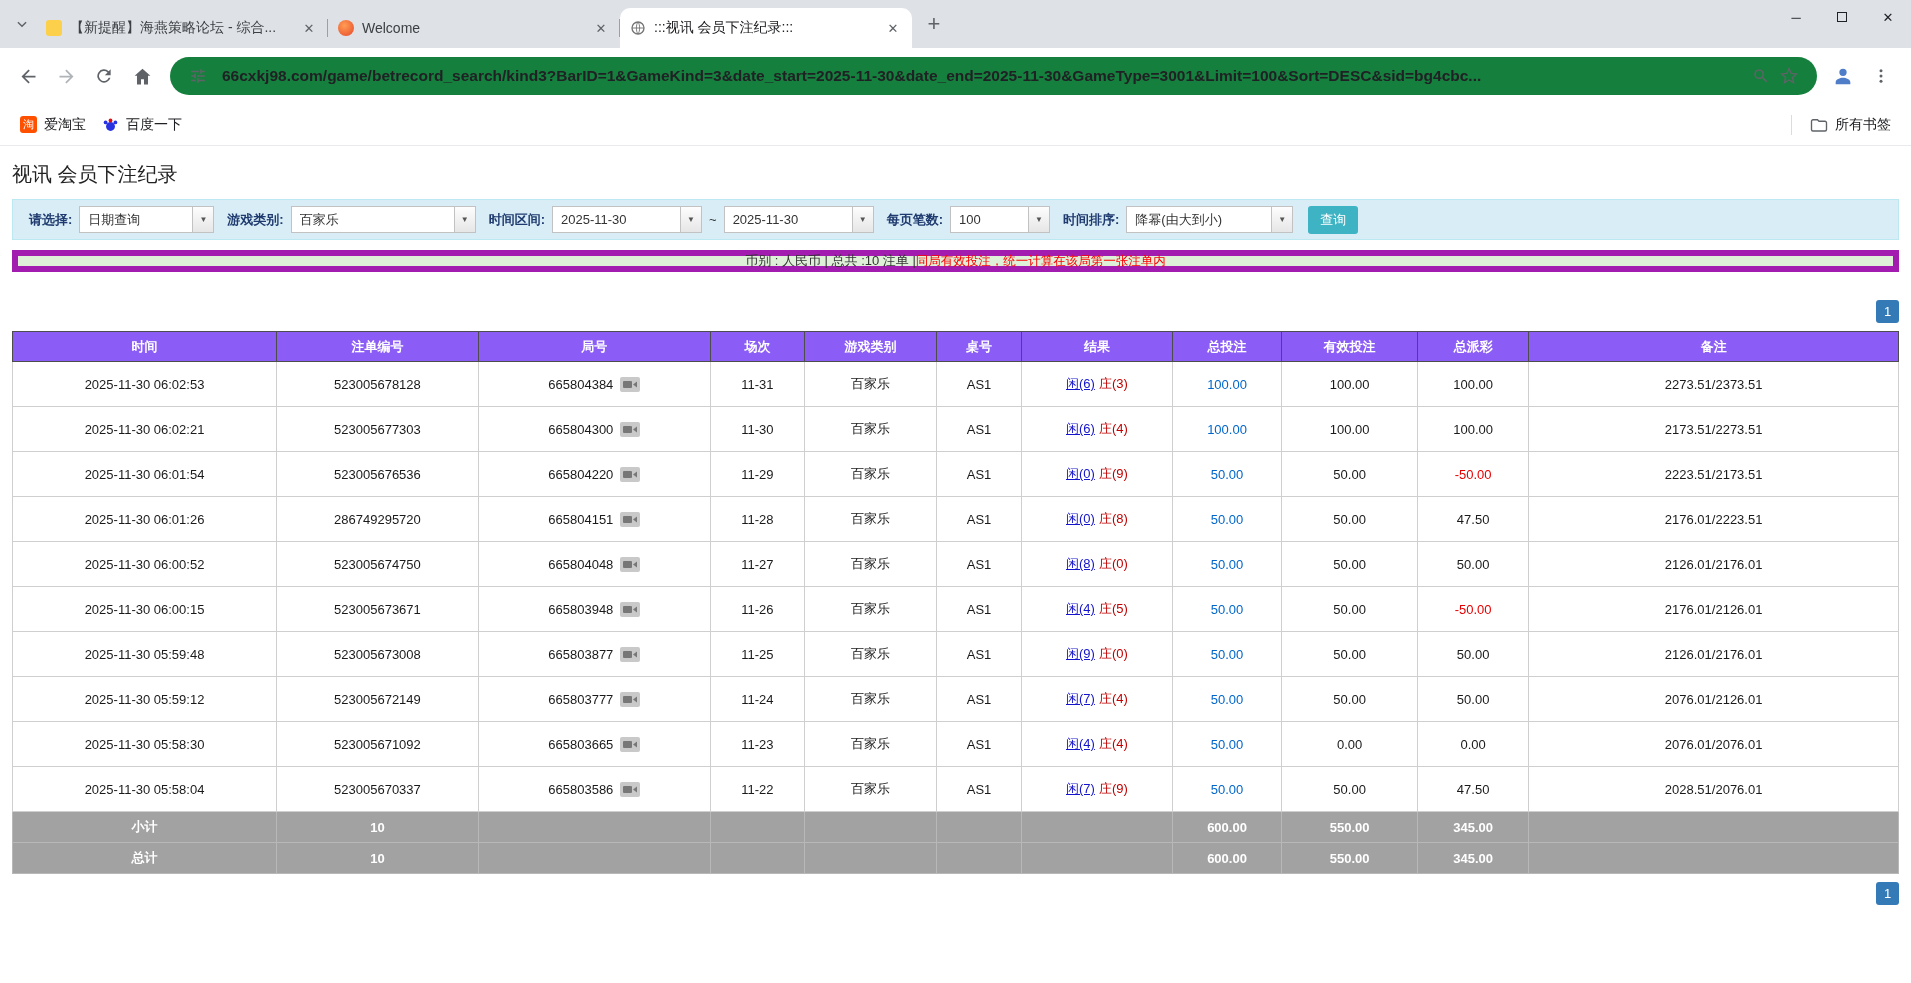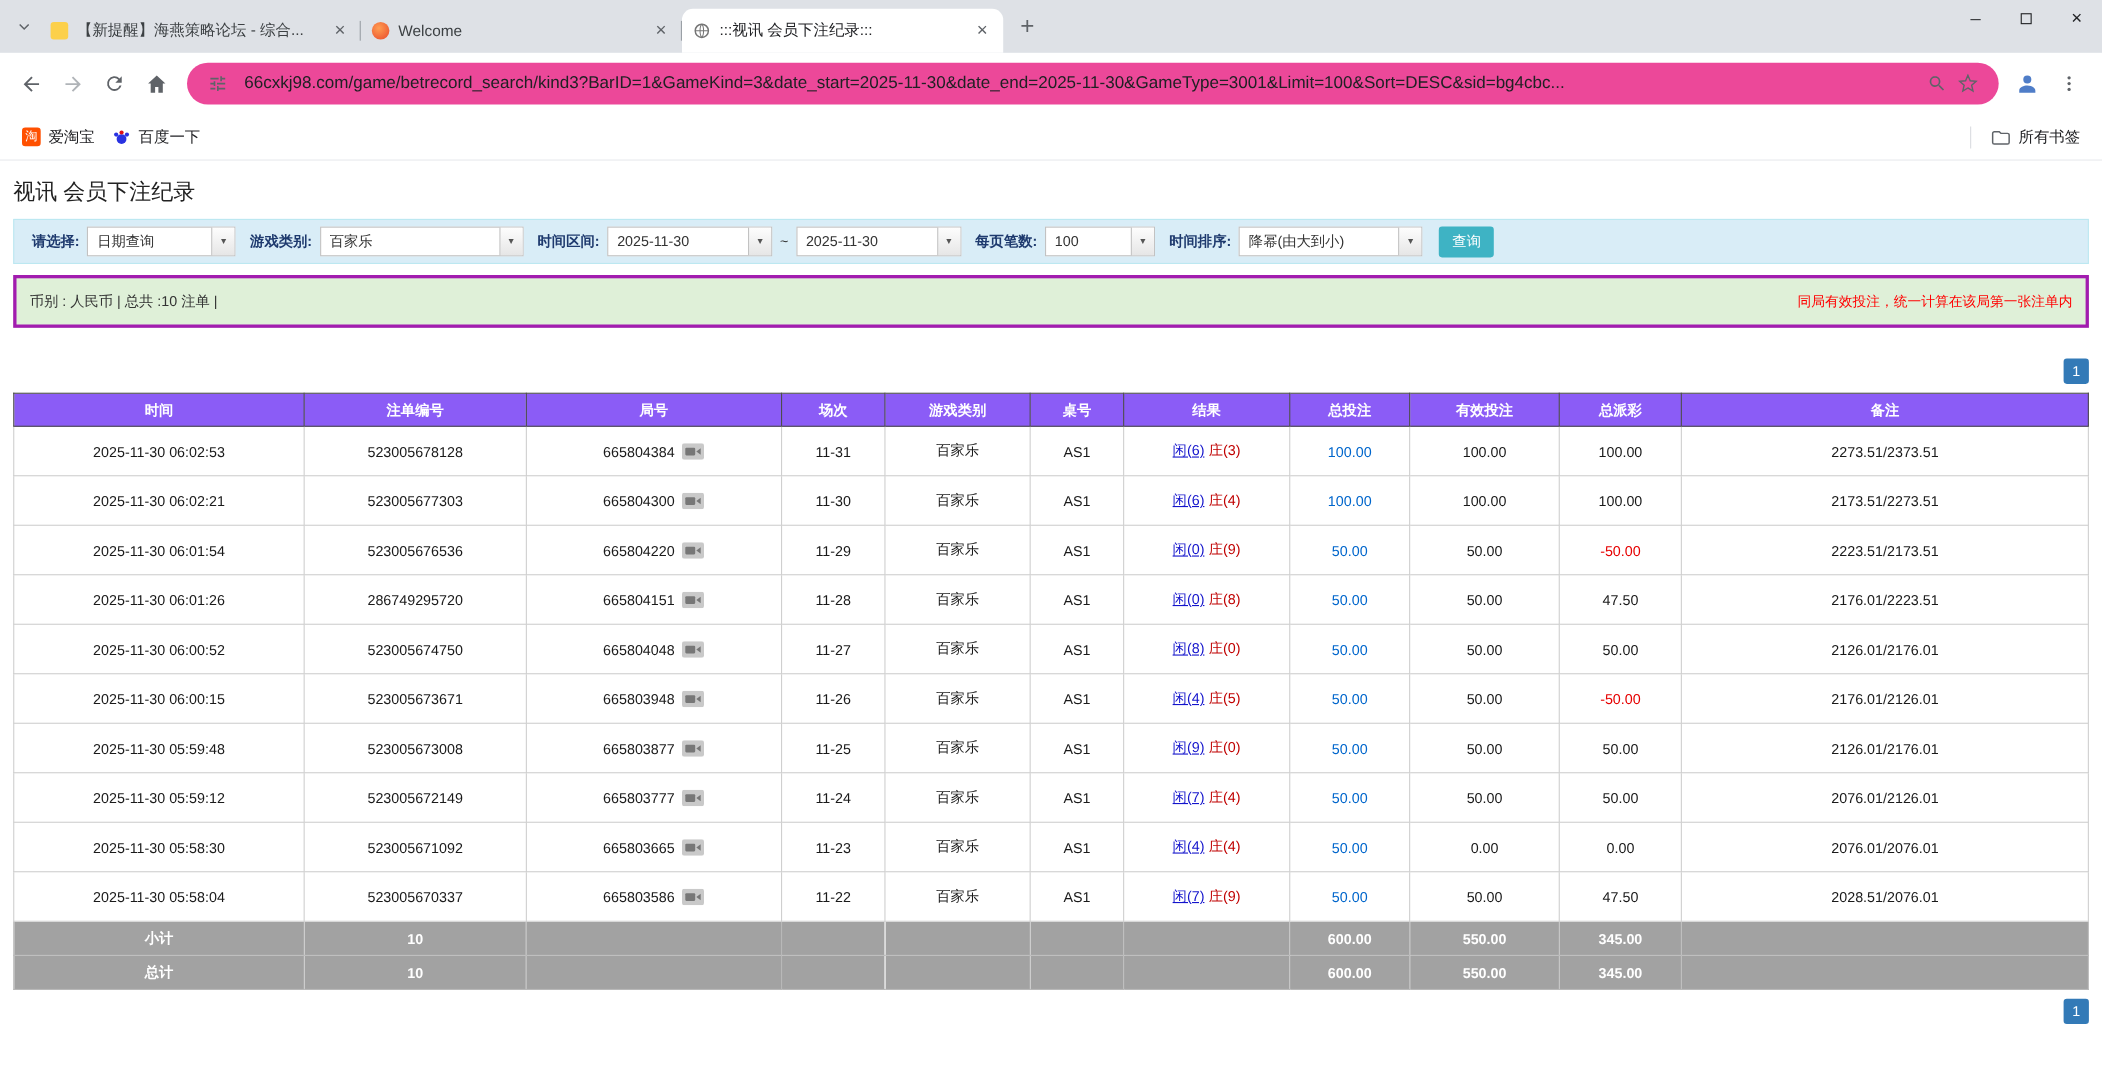--- a/index.html
+++ b/index.html
@@ -48,22 +48,22 @@
   .maxbox { width: 10px; height: 10px; border: 1.2px solid #202124; }
 
   .toolbar {
     height: 56px; background: #fff; display: flex; align-items: center; padding: 0 10px;
   }
   .navbtn {
     width: 36px; height: 36px; border-radius: 50%; display: flex; align-items: center;
     justify-content: center; cursor: pointer; flex: 0 0 36px; margin-right: 2px;
   }
   .omnibox {
-    flex: 1; height: 38px; background: #ec4899; border-radius: 19px; display: flex;
-    align-items: center; padding: 0 14px; margin: 0 8px; cursor: text;
+    flex: 1; height: 38px; background: #15803d; border-radius: 19px; display: flex;
+    align-items: center; padding: 0 14px; margin: 0 8px; cursor: text; font-weight: bold;
   }
   .url-text {
     flex: 1; font-size: 15.5px; color: #202124; white-space: nowrap; overflow: hidden;
     margin: 0 10px;
   }
   .omni-icon { display: flex; align-items: center; justify-content: center; width: 28px; height: 28px; cursor: pointer; }
 
   .bookmarksbar {
     height: 42px; background: #fff; display: flex; align-items: center;
     padding: 0 12px; border-bottom: 1px solid #e8eaed;
@@ -100,22 +100,22 @@
   .w-select { width: 135px; } .w-game { width: 185px; } .w-date { width: 150px; }
   .w-pp { width: 100px; } .w-sort { width: 167px; }
   .tilde { color: #333; font-size: 13px; }
   .search-btn {
     background: var(--search-teal, #3eb3c4); border: none; color: #fff; height: 28px;
     padding: 0 12px; border-radius: 3px; font-size: 13px; margin-left: 8px; cursor: pointer;
     font-family: Liberation Serif, serif;
   }
 
   .infobar {
-    margin-top: 10px; background: #dff0d8; border: 3px solid #a21caf; height: 48px;
-    display: flex; align-items: center; justify-content: space-between; padding: 0 12px;
+    margin-top: 10px; background: #dff0d8; border: 6px solid #a21caf; height: 22px;
+    display: flex; align-items: center; justify-content: center; padding: 0 12px;
   }
   .info-left { font-size: 13px; color: #333; }
   .info-right { font-size: 12.5px; color: #ff0000; }
 
   .pager { display: flex; justify-content: flex-end; }
   .pager.top { margin: 28px 0 8px; }
   .pager.bottom { margin: 8px 0; }
   .pagebtn {
     min-width: 23px; height: 23px; background: var(--accent-blue, #337ab7); color: #fff;
     display: flex; align-items: center; justify-content: center; border-radius: 3px;

